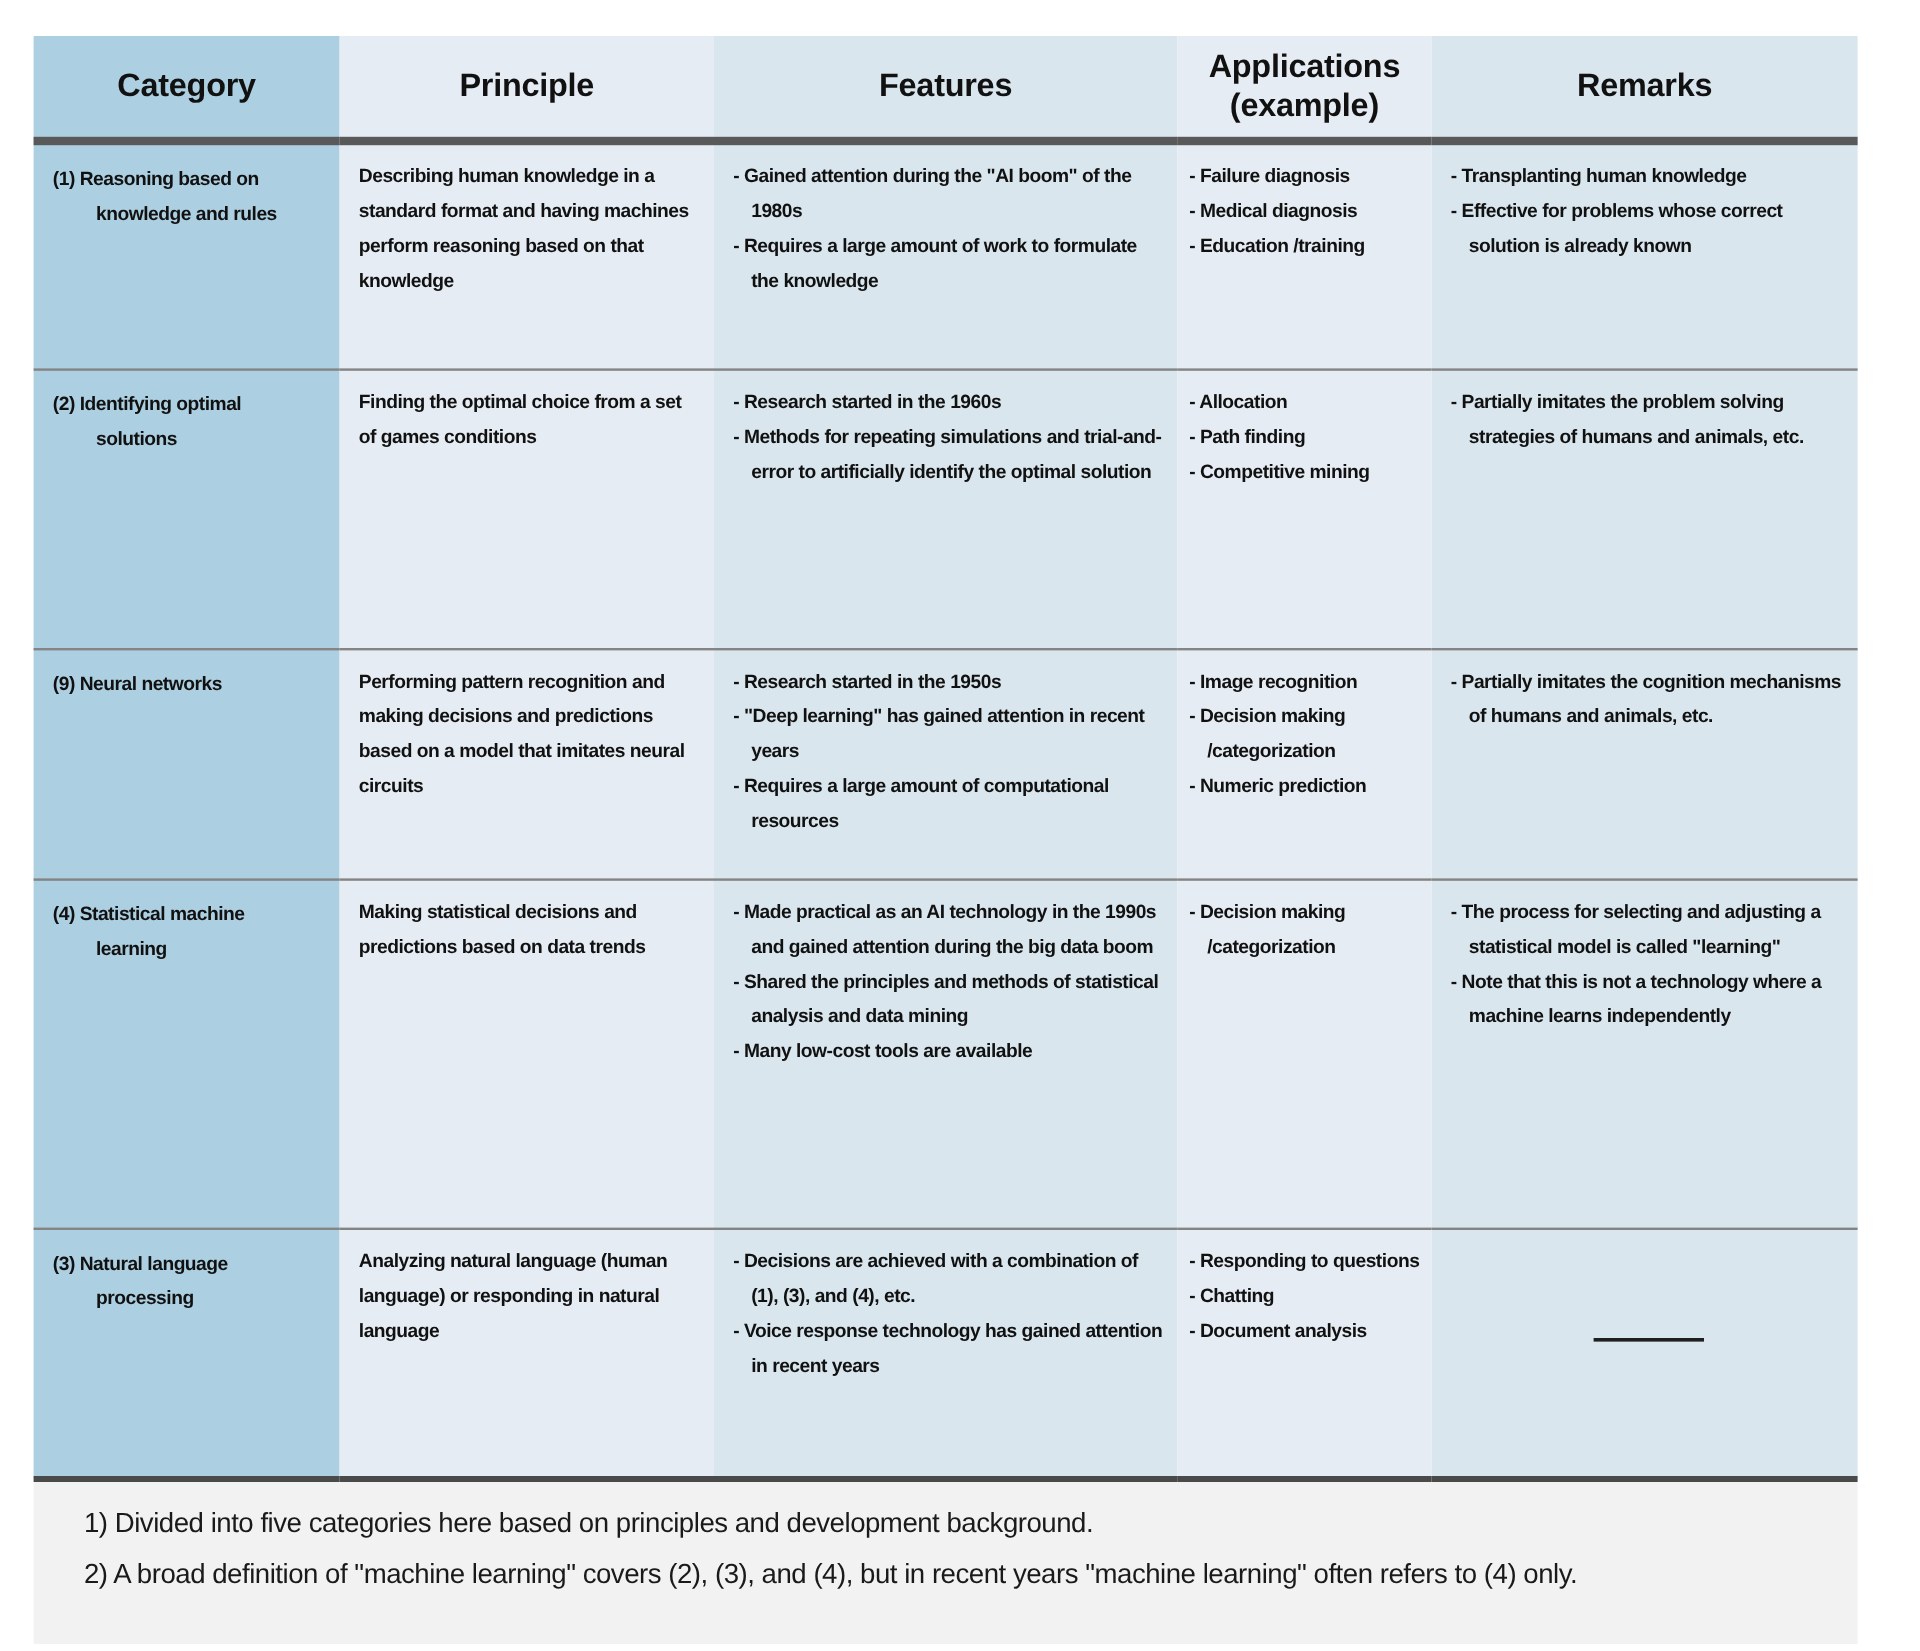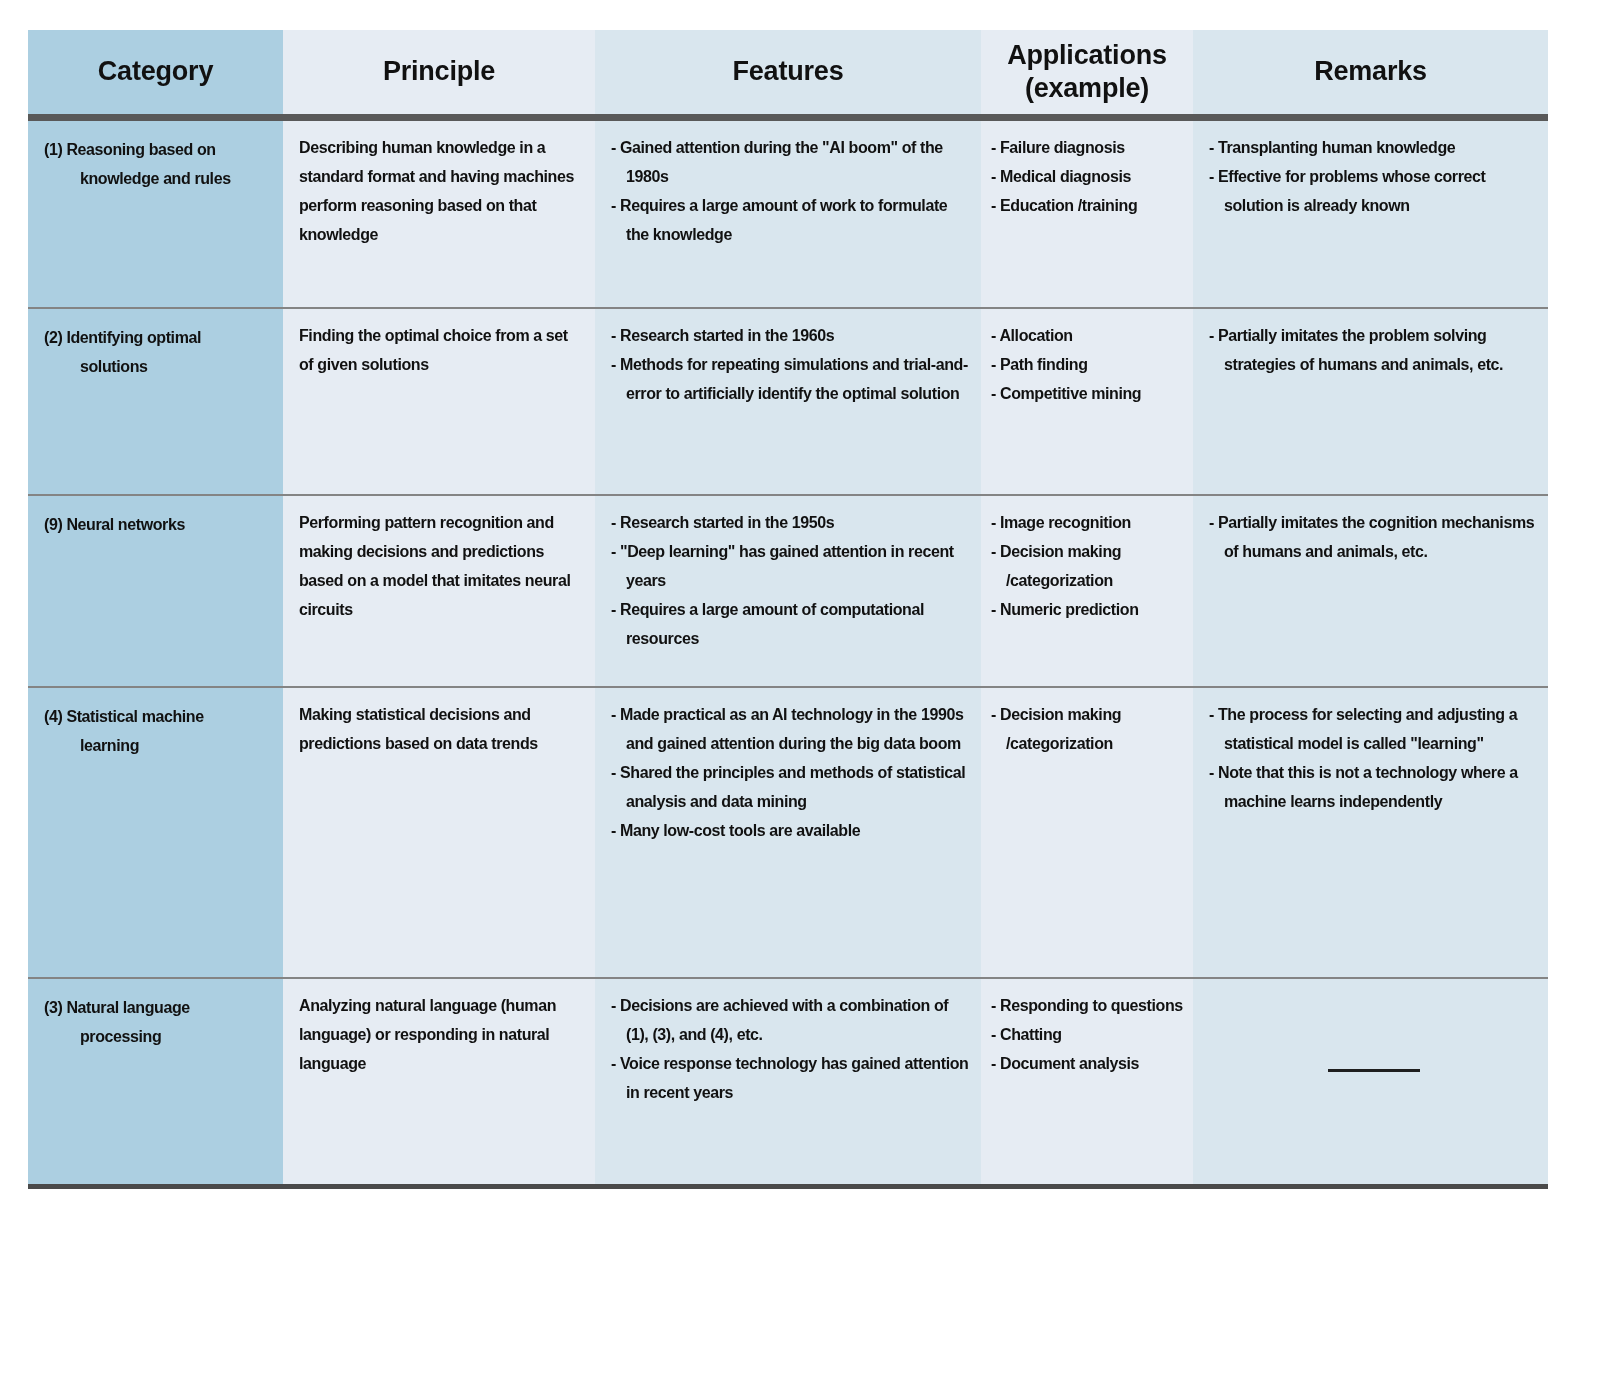--- a/index.html
+++ b/index.html
@@ -30,21 +30,21 @@
   thead th{
     font-size:27px;font-weight:bold;text-align:center;vertical-align:middle;
     padding:4px 8px;letter-spacing:-0.2px;line-height:33px;
   }
   tbody tr{border-bottom:2px solid var(--c-rule-row);}
   tbody tr:last-child{border-bottom:5px solid var(--c-rule-bottom);}
   tbody td{
     vertical-align:top;font-size:16px;font-weight:bold;line-height:29px;
     letter-spacing:-0.4px;padding:12px 10px 8px 16px;
   }
-  tr.r1{height:191px;} tr.r2{height:187px;} tr.r3{height:192px;}
+  tr.r1{height:191px;} tr.r2{height:233px;} tr.r3{height:192px;}
   tr.r4{height:291px;padding-left:32px;} tr.r5{height:208px;}
   .bg-cat{background:var(--c-cat);}
   .bg-light{background:var(--c-light);}
   .bg-mid{background:var(--c-mid);}
   td.cell-cat{padding:14px 26px 8px 16px;}
   td.cell-app{padding:12px 2px 8px 10px;}
   .cat-text{padding-left:36px;text-indent:-36px;}
   .li{padding-left:15px;text-indent:-15px;}
   .li::before{content:"- ";}
   .dash-line{
@@ -103,21 +103,21 @@
           <div class="li">Transplanting human knowledge</div>
           <div class="li">Effective for problems whose correct solution is already known</div>
         </td>
       </tr>
 
       <tr class="r2">
         <td class="bg-cat cell-cat">
           <div class="cat-text">(2) Identifying optimal solutions</div>
         </td>
         <td class="bg-light">
-          <div>Finding the optimal choice from a set of given solutions</div>
+          <div>Finding the optimal choice from a set of games conditions</div>
         </td>
         <td class="bg-mid">
           <div class="li">Research started in the 1960s</div>
           <div class="li">Methods for repeating simulations and trial-and-error to artificially identify the optimal solution</div>
         </td>
         <td class="bg-light cell-app">
           <div class="li">Allocation</div>
           <div class="li">Path finding</div>
           <div class="li">Competitive mining</div>
         </td>
@@ -186,13 +186,17 @@
           <div class="li">Document analysis</div>
         </td>
         <td class="bg-mid">
           <div class="dash-line"></div>
         </td>
       </tr>
 
     </tbody>
   </table>
 
+  <div class="footnotes">
+    <div class="footnote">1) Divided into five categories here based on principles and development background.</div>
+    <div class="footnote">2) A broad definition of "machine learning" covers (2), (3), and (4), but in recent years "machine learning" often refers to (4) only.</div>
+  </div>
 </div>
 
 </body></html>

